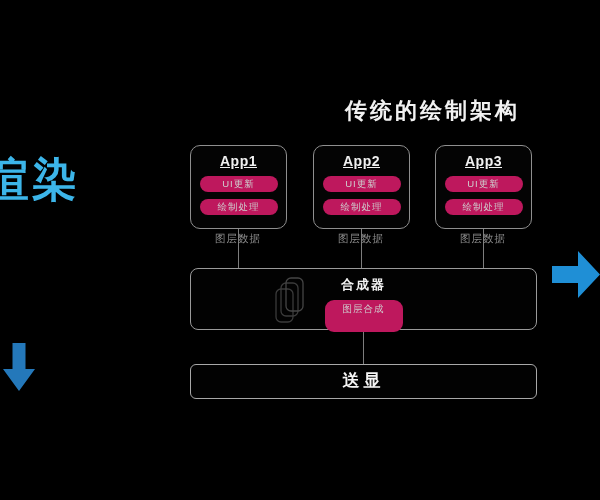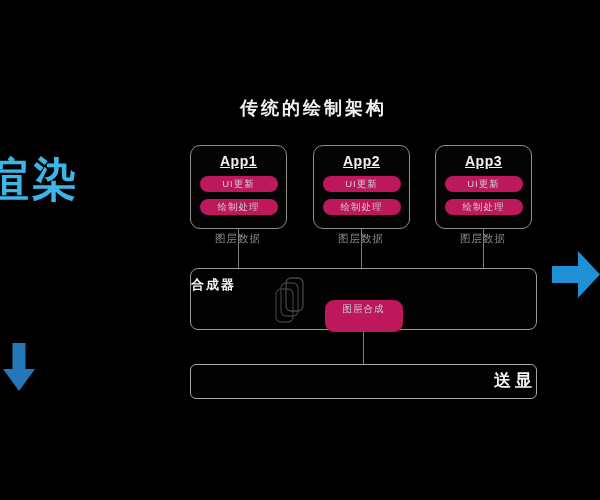--- a/index.html
+++ b/index.html
@@ -1,22 +1,22 @@
 <!DOCTYPE html>
 <html><head>
 <meta charset="utf-8">
 <style>
   html,body{margin:0;padding:0;background:#000;}
   .stage{
     position:relative;width:600px;height:500px;background:#000;
     overflow:hidden;font-family:"Liberation Sans","DejaVu Sans",sans-serif;
   }
   .slide-title{
-    position:absolute;left:240px;top:96px;width:280px;text-align:left;
-    color:#f2f2f2;font-size:18px;font-weight:bold;letter-spacing:3px;
+    position:absolute;left:240px;top:96px;width:280px;text-align:right;
+    color:#f2f2f2;font-size:22px;font-weight:bold;letter-spacing:3px;
   }
   .side-label{
     position:absolute;left:-16px;top:150px;
     color:#3cb5e9;font-size:45px;font-weight:bold;letter-spacing:3px;white-space:nowrap;
   }
   .app{
     position:absolute;top:145px;width:97px;height:84px;box-sizing:border-box;
     background:#040404;border:1.5px solid #8f8f8f;border-radius:10px;
   }
   .app1{left:190px}.app2{left:313px}.app3{left:435px}
@@ -33,27 +33,27 @@
   .vl4{left:363px;top:330px;height:34px;}
   .layer-label{
     position:absolute;top:232px;width:60px;text-align:center;
     color:#8a8a8a;font-size:10.5px;letter-spacing:1px;
   }
   .ll1{left:208px}.ll2{left:331px}.ll3{left:453px}
   .compositor{
     position:absolute;left:190px;top:268px;width:347px;height:62px;box-sizing:border-box;
     background:#020202;border:1.5px solid #9a9a9a;border-radius:8px;
   }
-  .comp-title{margin-top:7px;text-align:left;color:#f2f2f2;font-size:13px;font-weight:bold;letter-spacing:2px;}
+  .comp-title{margin-top:7px;text-align:center;color:#f2f2f2;font-size:13px;font-weight:bold;letter-spacing:2px;}
   .comp-pill{width:78px;height:32px;line-height:18px;margin:6px auto 0;}
   .layers-icon{position:absolute;left:84px;top:8px;}
   .display-box{
     position:absolute;left:190px;top:364px;width:347px;height:35px;box-sizing:border-box;
     background:#020202;border:1.5px solid #a8a8a8;border-radius:6px;
-    text-align:right;line-height:32px;color:#f5f5f5;font-size:17px;font-weight:bold;letter-spacing:4px;
+    text-align:center;line-height:32px;color:#f5f5f5;font-size:17px;font-weight:bold;letter-spacing:4px;
   }
   .arrow{position:absolute;}
   .arrow-down{left:3px;top:343px;}
   .arrow-right{left:552px;top:251px;}
 </style>
 </head>
 <body>
 
 <div class="stage">
 

